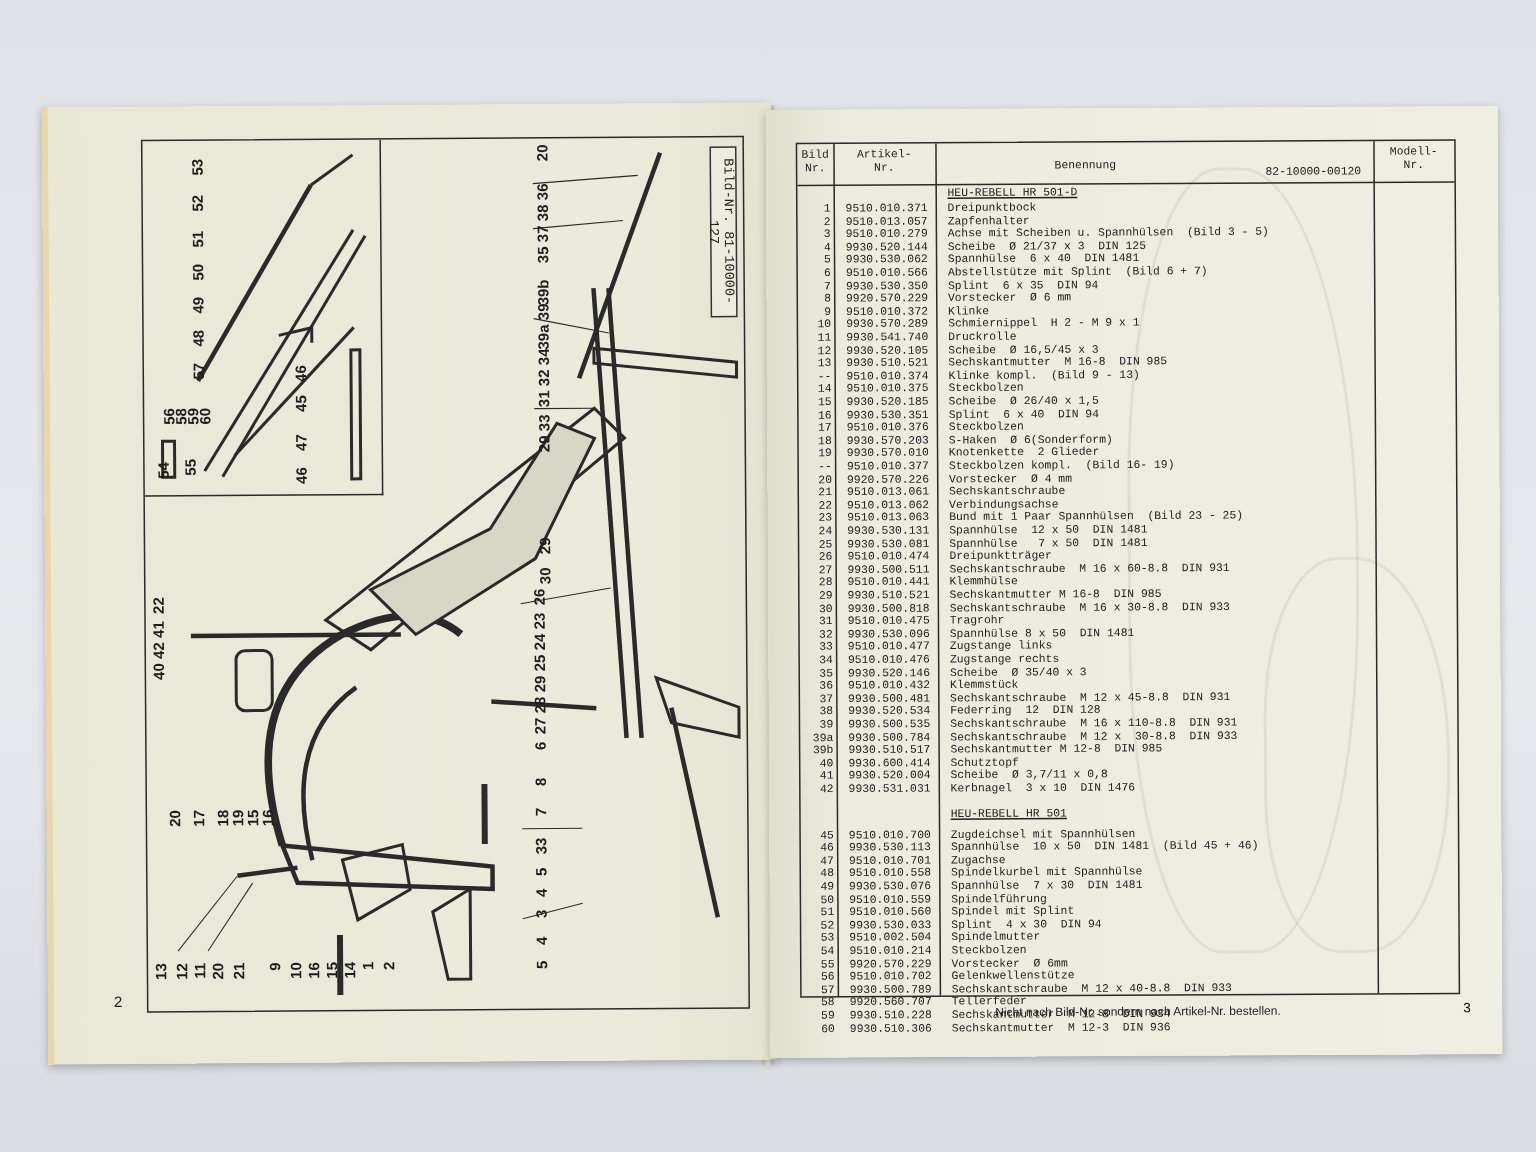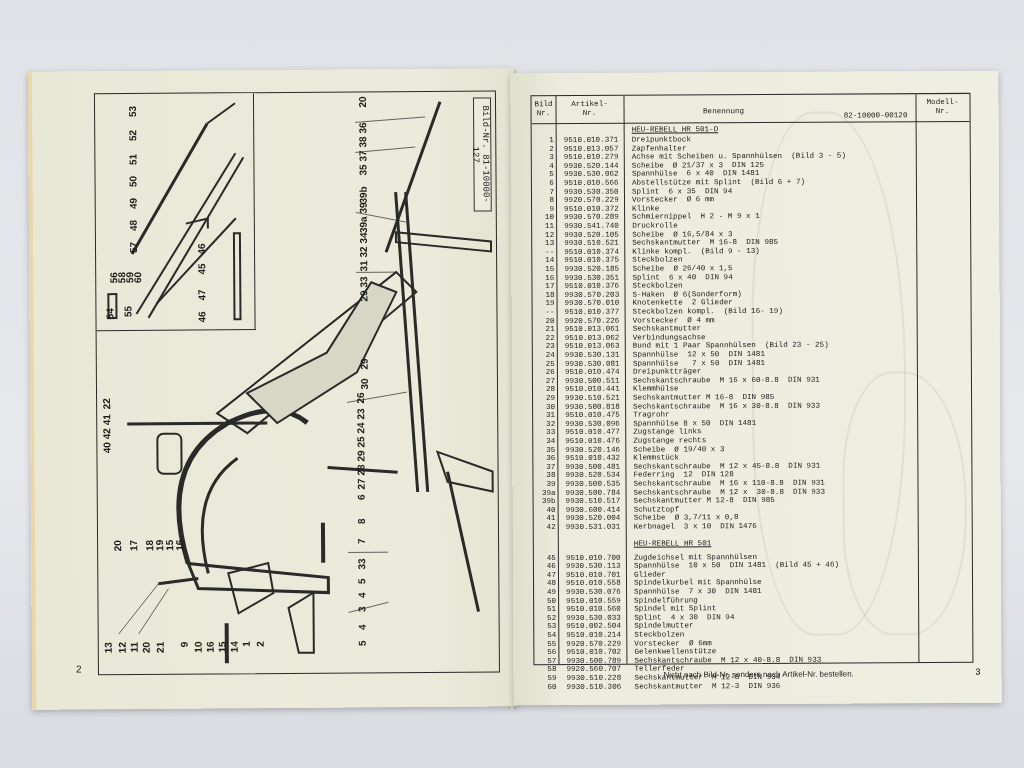--- a/index.html
+++ b/index.html
@@ -226,59 +226,59 @@
         <div class="row" style="top: 48.6px; width: 380px;"><span class="nr">2</span><span class="art">9510.013.057</span><span class="ben">Zapfenhalter</span></div>
         <div class="row" style="top: 57.2px; width: 380px;"><span class="nr">3</span><span class="art">9510.010.279</span><span class="ben">Achse mit Scheiben u. Spannhülsen  (Bild 3 - 5)</span></div>
         <div class="row" style="top: 65.8px; width: 380px;"><span class="nr">4</span><span class="art">9930.520.144</span><span class="ben">Scheibe  Ø 21/37 x 3  DIN 125</span></div>
         <div class="row" style="top: 74.4px; width: 380px;"><span class="nr">5</span><span class="art">9930.530.062</span><span class="ben">Spannhülse  6 x 40  DIN 1481</span></div>
         <div class="row" style="top: 83px; width: 380px;"><span class="nr">6</span><span class="art">9510.010.566</span><span class="ben">Abstellstütze mit Splint  (Bild 6 + 7)</span></div>
         <div class="row" style="top: 91.6px; width: 380px;"><span class="nr">7</span><span class="art">9930.530.350</span><span class="ben">Splint  6 x 35  DIN 94</span></div>
         <div class="row" style="top: 100.2px; width: 380px;"><span class="nr">8</span><span class="art">9920.570.229</span><span class="ben">Vorstecker  Ø 6 mm</span></div>
         <div class="row" style="top: 108.8px; width: 380px;"><span class="nr">9</span><span class="art">9510.010.372</span><span class="ben">Klinke</span></div>
         <div class="row" style="top: 117.4px; width: 380px;"><span class="nr">10</span><span class="art">9930.570.289</span><span class="ben">Schmiernippel  H 2 - M 9 x 1</span></div>
         <div class="row" style="top: 126px; width: 380px;"><span class="nr">11</span><span class="art">9930.541.740</span><span class="ben">Druckrolle</span></div>
-        <div class="row" style="top: 134.6px; width: 380px;"><span class="nr">12</span><span class="art">9930.520.105</span><span class="ben">Scheibe  Ø 16,5/84 x 3</span></div>
+        <div class="row" style="top: 134.6px; width: 380px;"><span class="nr">12</span><span class="art">9930.520.105</span><span class="ben">Scheibe  Ø 16,5/45 x 3</span></div>
         <div class="row" style="top: 143.2px; width: 380px;"><span class="nr">13</span><span class="art">9930.510.521</span><span class="ben">Sechskantmutter  M 16-8  DIN 985</span></div>
         <div class="row" style="top: 151.8px; width: 380px;"><span class="nr">--</span><span class="art">9510.010.374</span><span class="ben">Klinke kompl.  (Bild 9 - 13)</span></div>
         <div class="row" style="top: 160.4px; width: 380px;"><span class="nr">14</span><span class="art">9510.010.375</span><span class="ben">Steckbolzen</span></div>
         <div class="row" style="top: 169px; width: 380px;"><span class="nr">15</span><span class="art">9930.520.185</span><span class="ben">Scheibe  Ø 26/40 x 1,5</span></div>
         <div class="row" style="top: 177.6px; width: 380px;"><span class="nr">16</span><span class="art">9930.530.351</span><span class="ben">Splint  6 x 40  DIN 94</span></div>
         <div class="row" style="top: 186.2px; width: 380px;"><span class="nr">17</span><span class="art">9510.010.376</span><span class="ben">Steckbolzen</span></div>
         <div class="row" style="top: 194.8px; width: 380px;"><span class="nr">18</span><span class="art">9930.570.203</span><span class="ben">S-Haken  Ø 6(Sonderform)</span></div>
         <div class="row" style="top: 203.4px; width: 380px;"><span class="nr">19</span><span class="art">9930.570.010</span><span class="ben">Knotenkette  2 Glieder</span></div>
         <div class="row" style="top: 212px; width: 380px;"><span class="nr">--</span><span class="art">9510.010.377</span><span class="ben">Steckbolzen kompl.  (Bild 16- 19)</span></div>
         <div class="row" style="top: 220.6px; width: 380px;"><span class="nr">20</span><span class="art">9920.570.226</span><span class="ben">Vorstecker  Ø 4 mm</span></div>
-        <div class="row" style="top: 229.2px; width: 380px;"><span class="nr">21</span><span class="art">9510.013.061</span><span class="ben">Sechskantmutter</span></div>
+        <div class="row" style="top: 229.2px; width: 380px;"><span class="nr">21</span><span class="art">9510.013.061</span><span class="ben">Sechskantschraube</span></div>
         <div class="row" style="top: 237.8px; width: 380px;"><span class="nr">22</span><span class="art">9510.013.062</span><span class="ben">Verbindungsachse</span></div>
         <div class="row" style="top: 246.4px; width: 380px;"><span class="nr">23</span><span class="art">9510.013.063</span><span class="ben">Bund mit 1 Paar Spannhülsen  (Bild 23 - 25)</span></div>
         <div class="row" style="top: 255px; width: 380px;"><span class="nr">24</span><span class="art">9930.530.131</span><span class="ben">Spannhülse  12 x 50  DIN 1481</span></div>
         <div class="row" style="top: 263.6px; width: 380px;"><span class="nr">25</span><span class="art">9930.530.081</span><span class="ben">Spannhülse   7 x 50  DIN 1481</span></div>
         <div class="row" style="top: 272.2px; width: 380px;"><span class="nr">26</span><span class="art">9510.010.474</span><span class="ben">Dreipunktträger</span></div>
         <div class="row" style="top: 280.8px; width: 380px;"><span class="nr">27</span><span class="art">9930.500.511</span><span class="ben">Sechskantschraube  M 16 x 60-8.8  DIN 931</span></div>
         <div class="row" style="top: 289.4px; width: 380px;"><span class="nr">28</span><span class="art">9510.010.441</span><span class="ben">Klemmhülse</span></div>
         <div class="row" style="top: 298px; width: 380px;"><span class="nr">29</span><span class="art">9930.510.521</span><span class="ben">Sechskantmutter M 16-8  DIN 985</span></div>
         <div class="row" style="top: 306.6px; width: 380px;"><span class="nr">30</span><span class="art">9930.500.818</span><span class="ben">Sechskantschraube  M 16 x 30-8.8  DIN 933</span></div>
         <div class="row" style="top: 315.2px; width: 380px;"><span class="nr">31</span><span class="art">9510.010.475</span><span class="ben">Tragrohr</span></div>
         <div class="row" style="top: 323.8px; width: 380px;"><span class="nr">32</span><span class="art">9930.530.096</span><span class="ben">Spannhülse 8 x 50  DIN 1481</span></div>
         <div class="row" style="top: 332.4px; width: 380px;"><span class="nr">33</span><span class="art">9510.010.477</span><span class="ben">Zugstange links</span></div>
         <div class="row" style="top: 341px; width: 380px;"><span class="nr">34</span><span class="art">9510.010.476</span><span class="ben">Zugstange rechts</span></div>
-        <div class="row" style="top: 349.6px; width: 380px;"><span class="nr">35</span><span class="art">9930.520.146</span><span class="ben">Scheibe  Ø 19/40 x 3</span></div>
+        <div class="row" style="top: 349.6px; width: 380px;"><span class="nr">35</span><span class="art">9930.520.146</span><span class="ben">Scheibe  Ø 35/40 x 3</span></div>
         <div class="row" style="top: 358.2px; width: 380px;"><span class="nr">36</span><span class="art">9510.010.432</span><span class="ben">Klemmstück</span></div>
         <div class="row" style="top: 366.8px; width: 380px;"><span class="nr">37</span><span class="art">9930.500.481</span><span class="ben">Sechskantschraube  M 12 x 45-8.8  DIN 931</span></div>
         <div class="row" style="top: 375.4px; width: 380px;"><span class="nr">38</span><span class="art">9930.520.534</span><span class="ben">Federring  12  DIN 128</span></div>
         <div class="row" style="top: 384px; width: 380px;"><span class="nr">39</span><span class="art">9930.500.535</span><span class="ben">Sechskantschraube  M 16 x 110-8.8  DIN 931</span></div>
         <div class="row" style="top: 392.6px; width: 380px;"><span class="nr">39a</span><span class="art">9930.500.784</span><span class="ben">Sechskantschraube  M 12 x  30-8.8  DIN 933</span></div>
         <div class="row" style="top: 401.2px; width: 380px;"><span class="nr">39b</span><span class="art">9930.510.517</span><span class="ben">Sechskantmutter M 12-8  DIN 985</span></div>
         <div class="row" style="top: 409.8px; width: 380px;"><span class="nr">40</span><span class="art">9930.600.414</span><span class="ben">Schutztopf</span></div>
         <div class="row" style="top: 418.4px; width: 380px;"><span class="nr">41</span><span class="art">9930.520.004</span><span class="ben">Scheibe  Ø 3,7/11 x 0,8</span></div>
         <div class="row" style="top: 427px; width: 380px;"><span class="nr">42</span><span class="art">9930.531.031</span><span class="ben">Kerbnagel  3 x 10  DIN 1476</span></div>
         <div class="section" style="top: 443.6px;">HEU-REBELL HR 501</div>
         <div class="row" style="top: 457.6px; width: 380px;"><span class="nr">45</span><span class="art">9510.010.700</span><span class="ben">Zugdeichsel mit Spannhülsen</span></div>
         <div class="row" style="top: 466.2px; width: 380px;"><span class="nr">46</span><span class="art">9930.530.113</span><span class="ben">Spannhülse  10 x 50  DIN 1481  (Bild 45 + 46)</span></div>
-        <div class="row" style="top: 474.8px; width: 380px;"><span class="nr">47</span><span class="art">9510.010.701</span><span class="ben">Glieder</span></div>
+        <div class="row" style="top: 474.8px; width: 380px;"><span class="nr">47</span><span class="art">9510.010.701</span><span class="ben">Zugachse</span></div>
         <div class="row" style="top: 483.4px; width: 380px;"><span class="nr">48</span><span class="art">9510.010.558</span><span class="ben">Spindelkurbel mit Spannhülse</span></div>
         <div class="row" style="top: 492px; width: 380px;"><span class="nr">49</span><span class="art">9930.530.076</span><span class="ben">Spannhülse  7 x 30  DIN 1481</span></div>
         <div class="row" style="top: 500.6px; width: 380px;"><span class="nr">50</span><span class="art">9510.010.559</span><span class="ben">Spindelführung</span></div>
         <div class="row" style="top: 509.2px; width: 380px;"><span class="nr">51</span><span class="art">9510.010.560</span><span class="ben">Spindel mit Splint</span></div>
         <div class="row" style="top: 517.8px; width: 380px;"><span class="nr">52</span><span class="art">9930.530.033</span><span class="ben">Splint  4 x 30  DIN 94</span></div>
         <div class="row" style="top: 526.4px; width: 380px;"><span class="nr">53</span><span class="art">9510.002.504</span><span class="ben">Spindelmutter</span></div>
         <div class="row" style="top: 535px; width: 380px;"><span class="nr">54</span><span class="art">9510.010.214</span><span class="ben">Steckbolzen</span></div>
         <div class="row" style="top: 543.6px; width: 380px;"><span class="nr">55</span><span class="art">9920.570.229</span><span class="ben">Vorstecker  Ø 6mm</span></div>
         <div class="row" style="top: 552.2px; width: 380px;"><span class="nr">56</span><span class="art">9510.010.702</span><span class="ben">Gelenkwellenstütze</span></div>
         <div class="row" style="top: 560.8px; width: 380px;"><span class="nr">57</span><span class="art">9930.500.789</span><span class="ben">Sechskantschraube  M 12 x 40-8.8  DIN 933</span></div>

